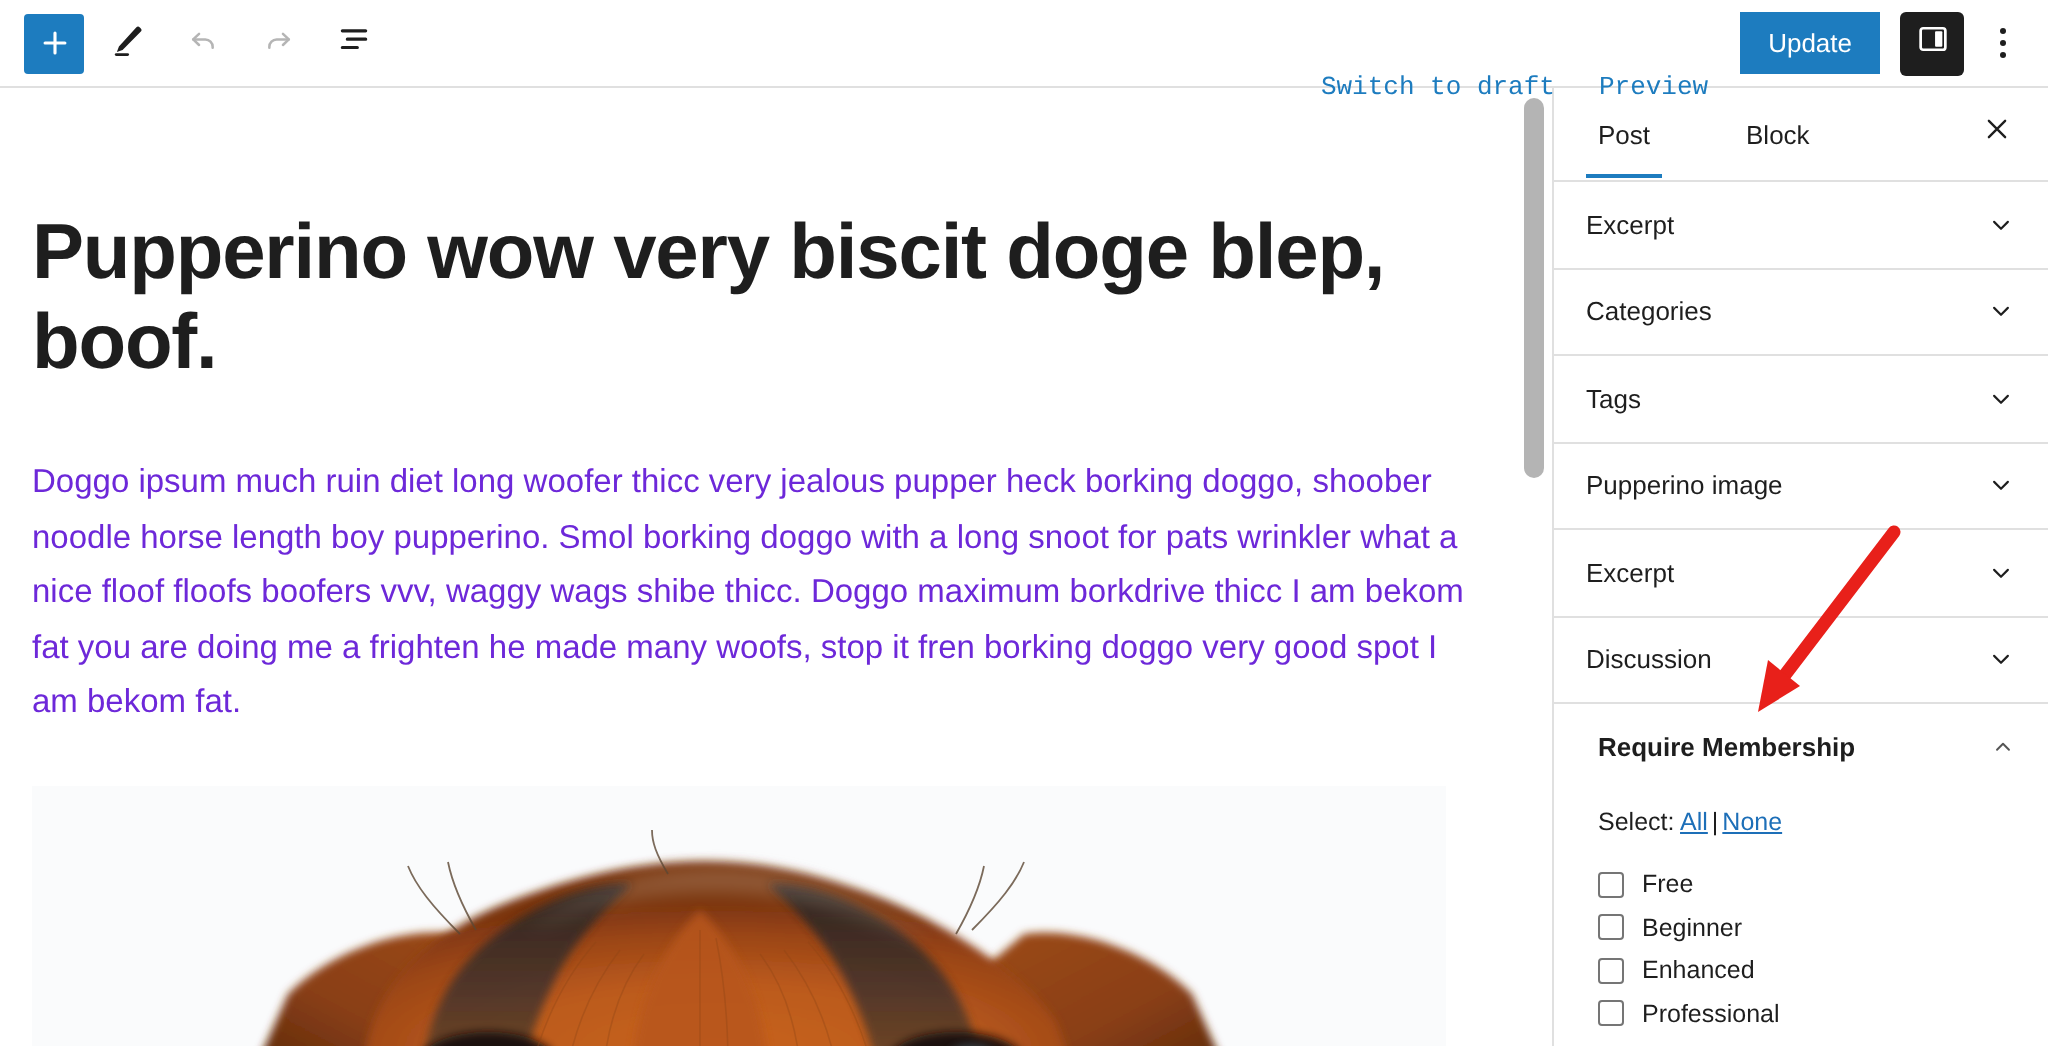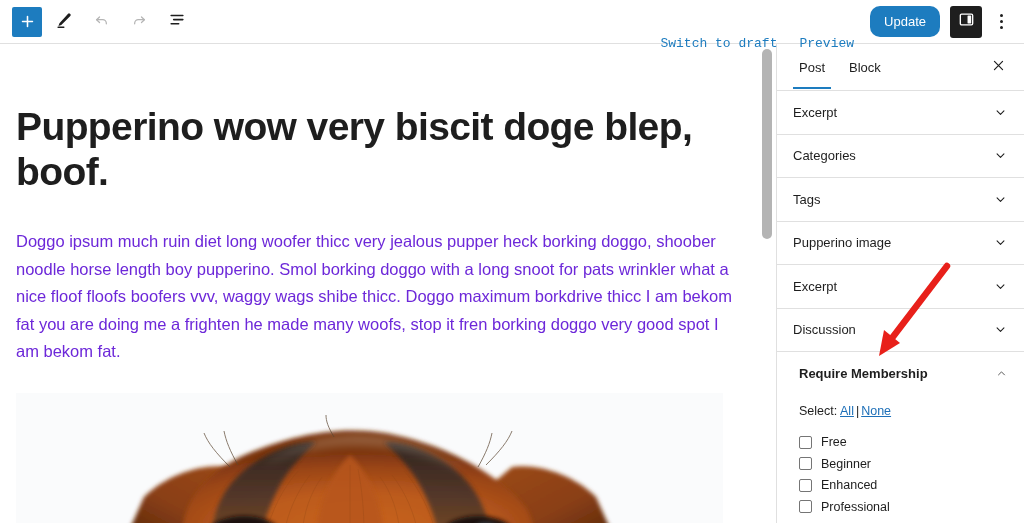--- a/index.html
+++ b/index.html
@@ -47,21 +47,21 @@
     cursor: pointer;
     white-space: nowrap;
     background: transparent; border: none;
     font-family: Liberation Mono, monospace;
     margin-top: 44px;
   }
   .update-btn {
     background: #1d7cbf;
     color: #ffffff;
     font-size: 13px;
-    border: none; border-radius: 10px;
+    border: none; border-radius: 0;
     padding: 8px 14px;
     margin-left: 4px;
     cursor: pointer;
     font-family: "Liberation Sans", sans-serif;
   }
   .panel-toggle-btn {
     width: 32px; height: 32px;
     background: #1e1e1e;
     border-radius: 3px;
     margin-left: 8px;
@@ -141,20 +141,21 @@
     background: #ffffff;
     border-left: 1px solid #e0e0e0;
     overflow: hidden;
   }
   .sb-tabs {
     position: relative;
     height: 47px;
     display: flex; align-items: center;
     border-bottom: 1px solid #e0e0e0;
     padding-left: 10px;
+    gap: 24px;
   }
   .sb-tab {
     font-size: 13px;
     color: #1e1e1e;
     padding: 14px 12px 13px 12px;
     cursor: pointer;
     position: relative;
     background: transparent; border: none;
     font-family: "Liberation Sans", sans-serif;
   }

